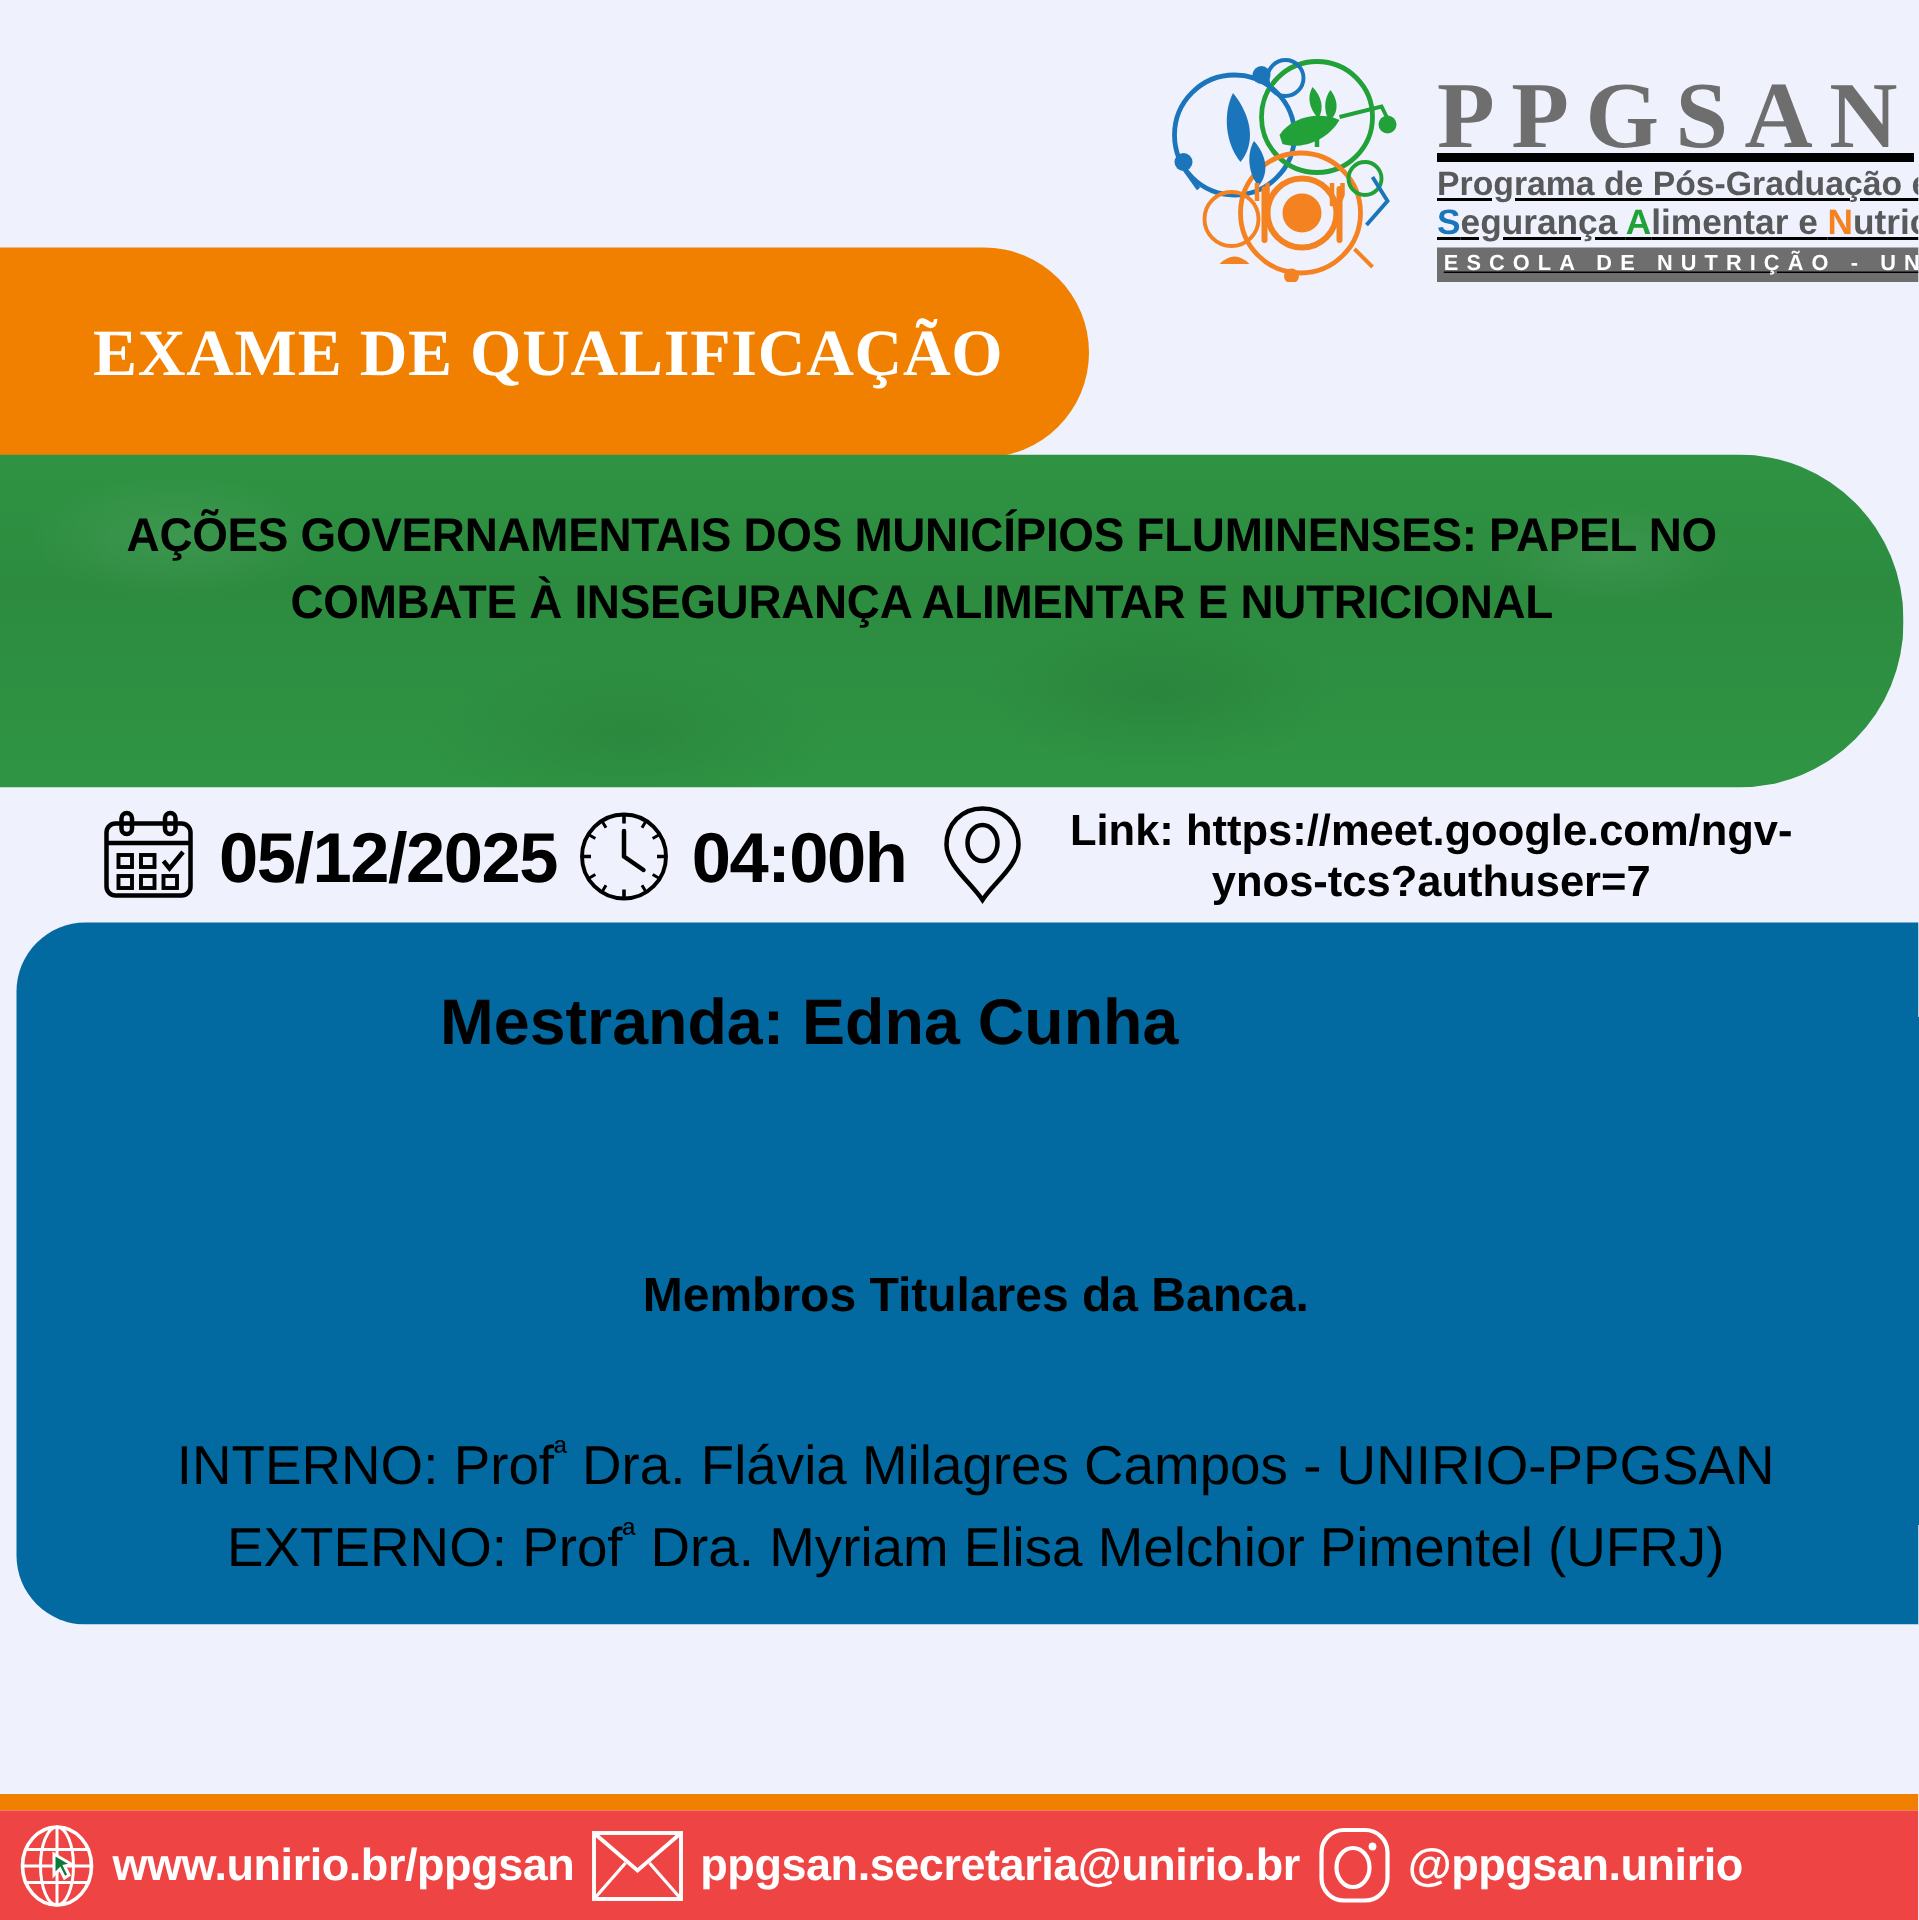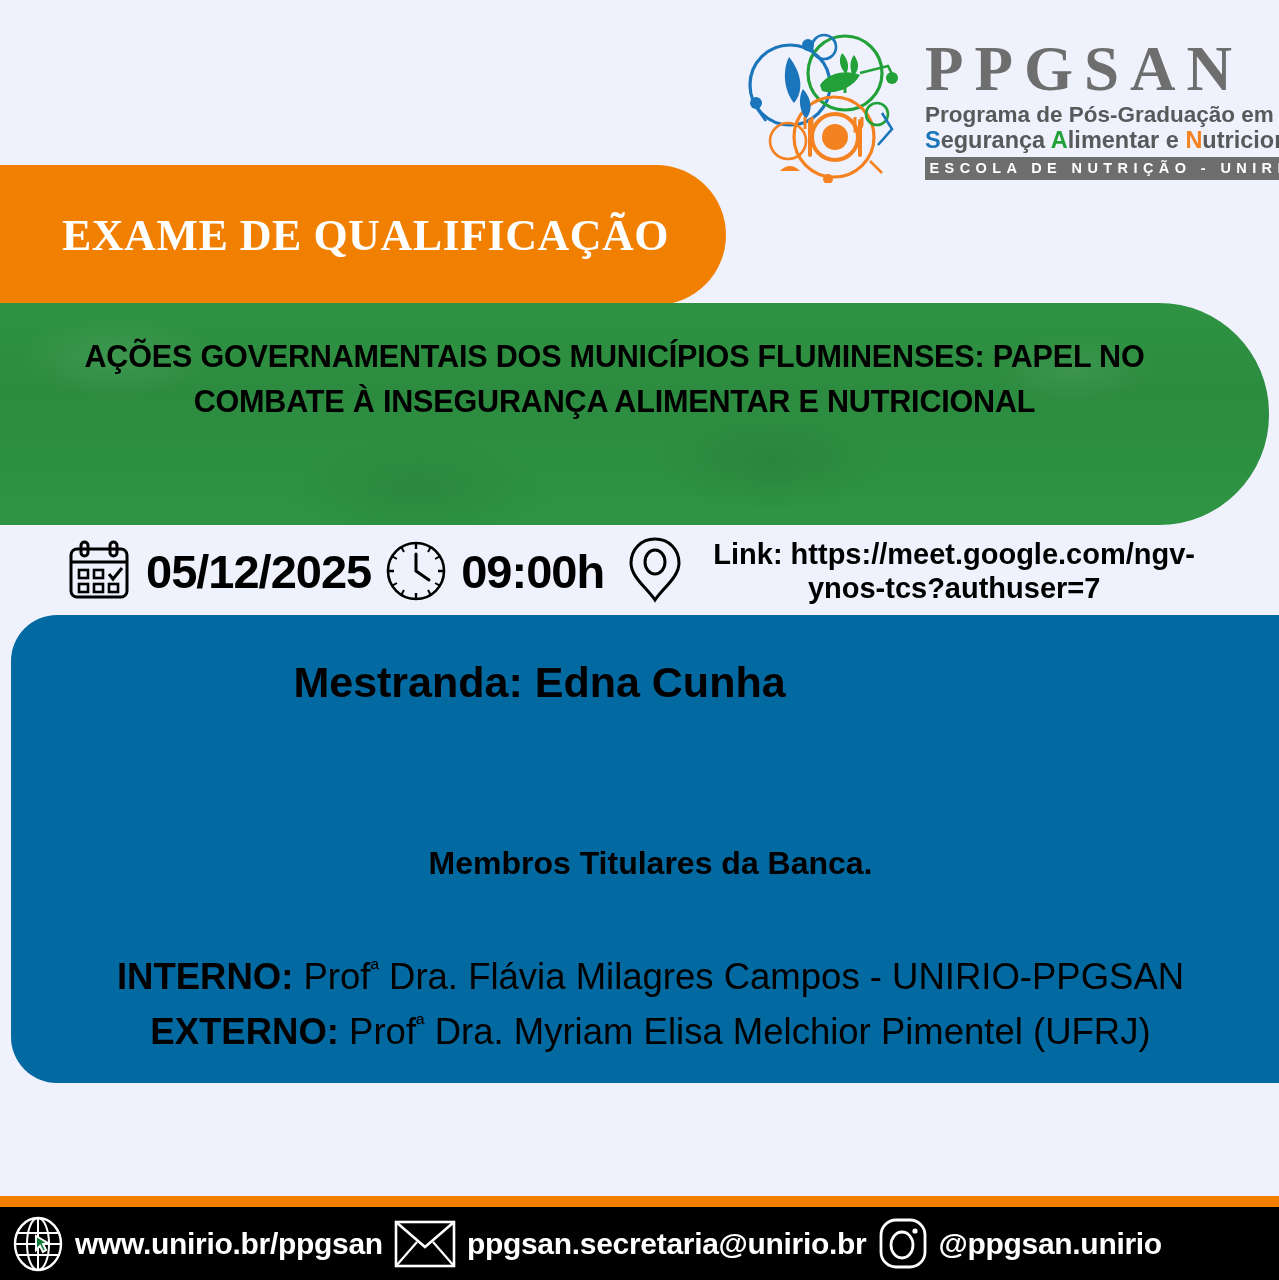--- a/index.html
+++ b/index.html
@@ -22,26 +22,27 @@
     width: 1279px;
     height: 1280px;
     background: #eff1fd;
     overflow: hidden;
   }
 
   
   .ppgsan-logo {
     position: absolute;
     top: 28px;
-    left: 742px;
+    left: 775px;
     width: 480px;
     height: 160px;
     display: flex;
-    align-items: center;
+    align-items: flex-end;
     gap: 8px;
+    text-decoration: underline;
   }
   .ppgsan-mark { width: 175px; height: 150px; flex: none; }
   .ppgsan-words { flex: 1; padding-top: 4px; }
   .ppgsan-acronym {
     font-family: "Liberation Serif", serif;
     font-weight: bold;
     font-size: 63px;
     letter-spacing: 11px;
     color: #6e6e6e;
     line-height: 0.95;
@@ -218,21 +219,21 @@
     left: 0;
     width: 1279px;
     text-align: center;
   }
   .banca-line {
     font-size: 36.5px;
     color: #000;
     line-height: 1.52;
     white-space: nowrap;
   }
-  .banca-line b { font-weight: bold; }
+  .banca-line b { font-weight: normal; }
   .sup { font-size: 0.63em; vertical-align: super; }
 
   
   .logo-strip {
     position: absolute;
     left: 0;
     top: 1083px;
     width: 1279px;
     height: 113px;
     background: #eff1fd;
@@ -246,21 +247,21 @@
     width: 1279px;
     height: 11px;
     background: #f28000;
   }
   .footer-bar {
     position: absolute;
     left: 0;
     top: 1207px;
     width: 1279px;
     height: 73px;
-    background: #000000;
+    background: #ef4444;
     display: flex;
     align-items: center;
     gap: 11px;
     padding-left: 12px;
   }
   .footer-bar .ft {
     font-size: 30px;
     font-weight: bold;
     color: #ffffff;
     white-space: nowrap;
@@ -336,21 +337,21 @@
         <rect x="43" y="44" width="9" height="8" fill="none" stroke="#000" stroke-width="2.6"></rect>
       </svg>
       <div class="info-date">05/12/2025</div>
       <svg class="icon-clock" viewBox="0 0 62 62">
         <circle cx="31" cy="31" r="28" fill="none" stroke="#000" stroke-width="2.6"></circle>
         <path d="M31 31 L31 14 M31 31 L44 40" stroke="#000" stroke-width="3" fill="none" stroke-linecap="round"></path>
         <path d="M31 4 L31 9 M31 53 L31 58 M4 31 L9 31 M53 31 L58 31" stroke="#000" stroke-width="2.4"></path>
         <path d="M45.5 7.6 L43 11.9 M19 50.1 L16.5 54.4 M54.4 45.5 L50.1 43 M11.9 19 L7.6 16.5" stroke="#000" stroke-width="2"></path>
         <path d="M54.4 16.5 L50.1 19 M11.9 43 L7.6 45.5 M45.5 54.4 L43 50.1 M19 11.9 L16.5 7.6" stroke="#000" stroke-width="2"></path>
       </svg>
-      <div class="info-time">09:00h</div>
+      <div class="info-time">04:00h</div>
     </div>
     <div class="info-link-group">
       <svg class="icon-pin" viewBox="0 0 58 70">
         <path d="M29 3 C15 3 5 13.5 5 27 C5 41 21 52 29 64 C37 52 53 41 53 27 C53 13.5 43 3 29 3 Z" fill="none" stroke="#000" stroke-width="3"></path>
         <ellipse cx="29" cy="26" rx="10" ry="12" fill="none" stroke="#000" stroke-width="3"></ellipse>
       </svg>
       <div class="info-link">Link: https://meet.google.com/ngv-ynos-tcs?authuser=7</div>
     </div>
   </div>
 

